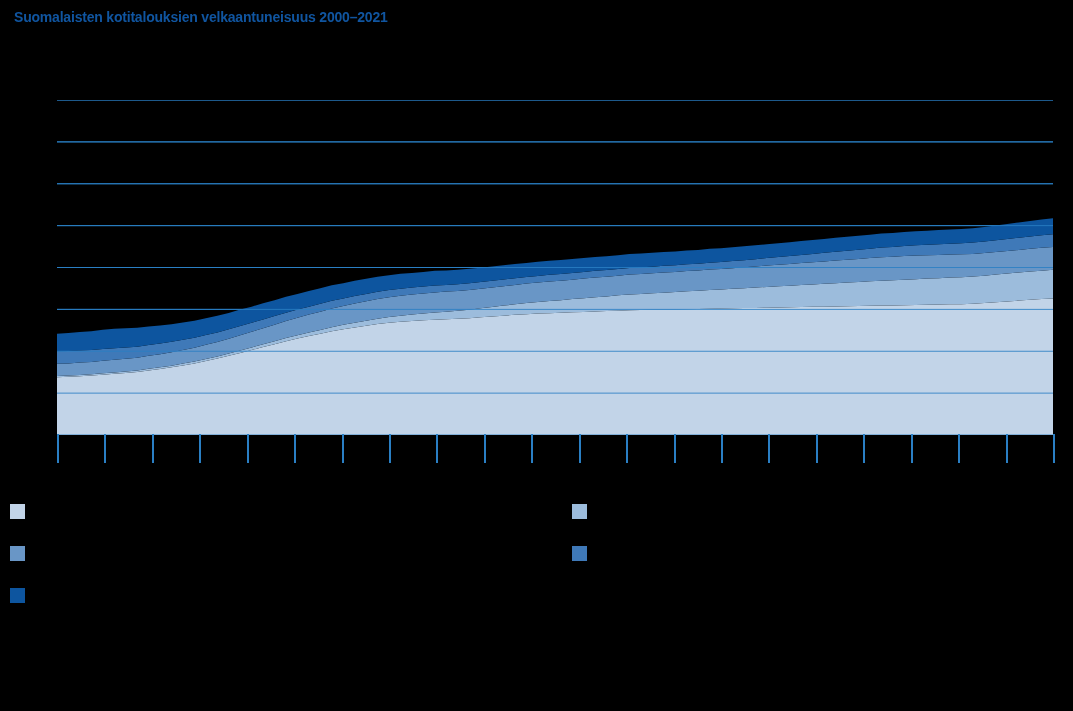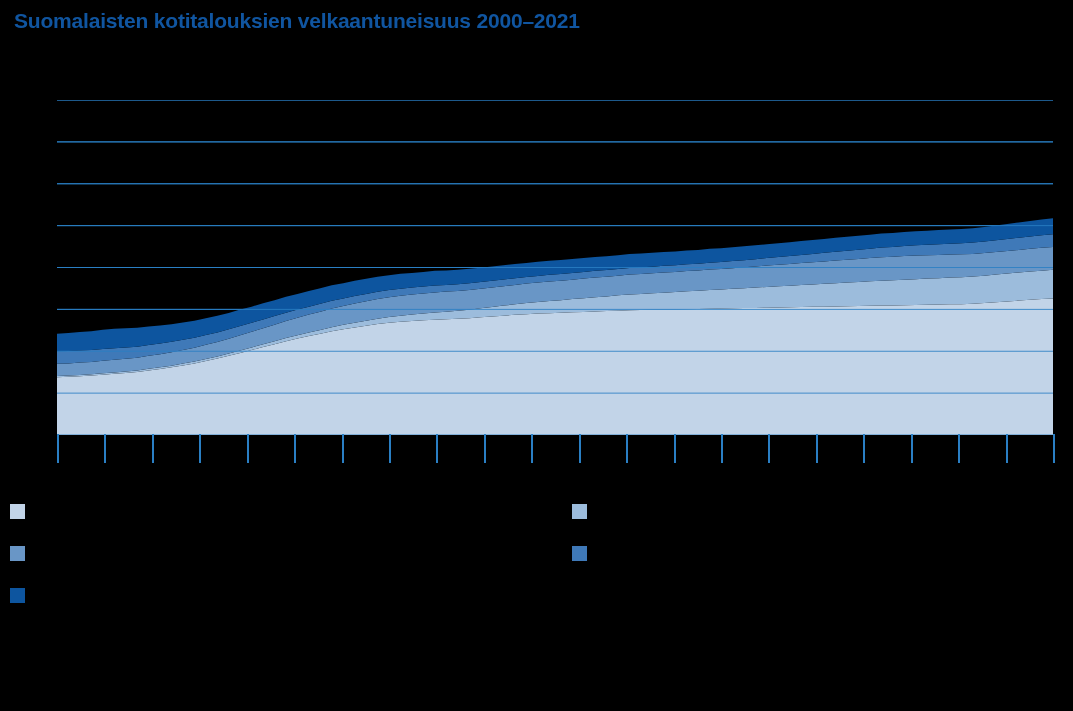--- a/index.html
+++ b/index.html
@@ -13,21 +13,21 @@
     position: relative;
     overflow: hidden;
     font-family: "Liberation Sans", sans-serif;
   }
 
   
   #chart-title {
     position: absolute;
     left: 14px;
     top: 9px;
-    font-size: 21px;
+    font-size: 14px;
     font-weight: bold;
     letter-spacing: -0.2px;
     color: #1055a0;
     white-space: nowrap;
   }
 
   
   #plot-area {
     position: absolute;
     left: 57px;

